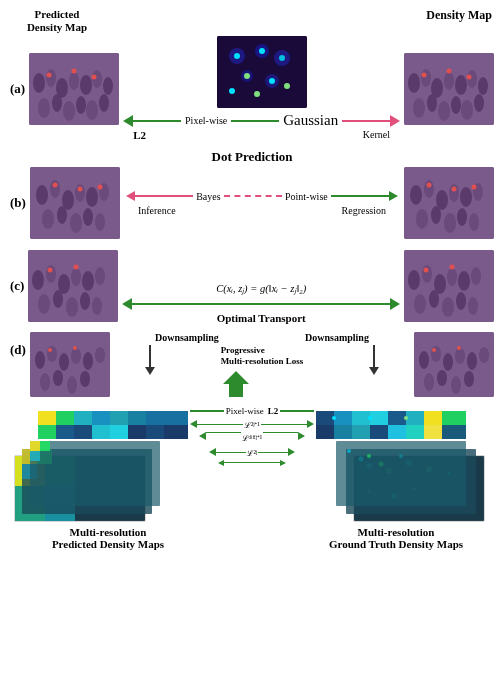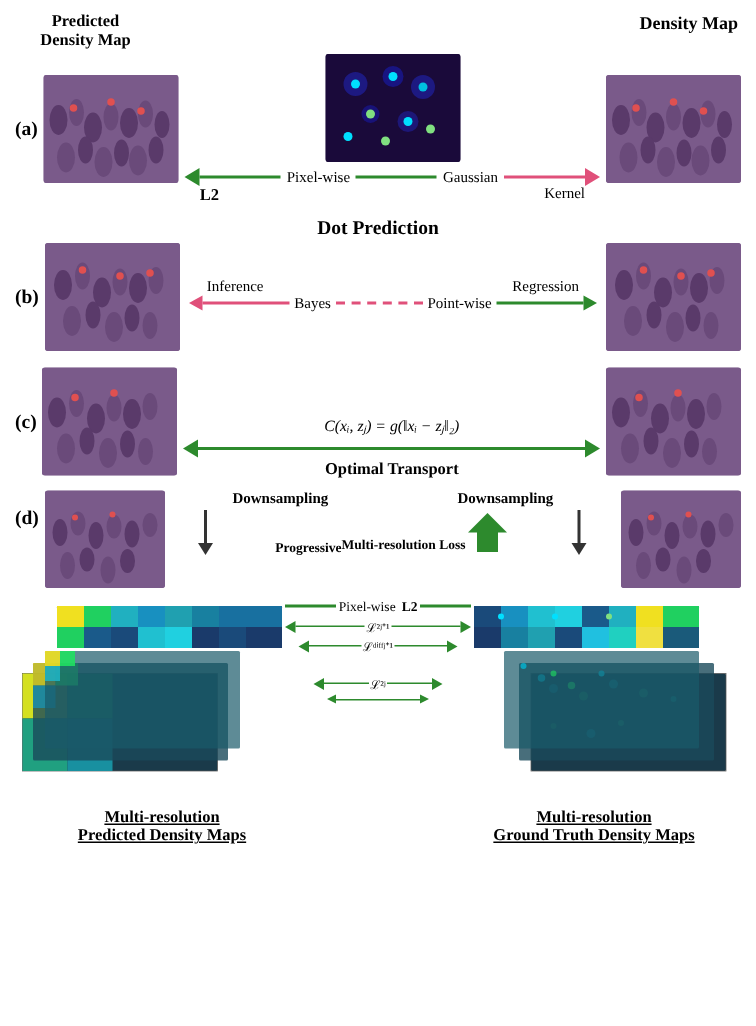--- a/index.html
+++ b/index.html
@@ -131,21 +131,21 @@
       </div>
 
       <div style="width:100%; display:flex; flex-direction:column; align-items:center;">
         <div style="display:flex; align-items:center; width:100%;">
 
           <div style="width:0;height:0;border-top:6px solid transparent;border-bottom:6px solid transparent;border-right:10px solid #2d8a2d;"></div>
           <div style="flex:1;height:2px;background:#2d8a2d;"></div>
           <span style="font-size:10px;padding:0 4px;">Pixel-wise</span>
           <div style="flex:1;height:2px;background:#2d8a2d;"></div>
 
-          <span style="font-size:10px;padding:0 4px;">Gaussian</span>
+          <span style="font-size:15px;padding:0 4px;">Gaussian</span>
           <div style="flex:1;height:2px;background:#e0507a;"></div>
           <div style="width:0;height:0;border-top:6px solid transparent;border-bottom:6px solid transparent;border-left:10px solid #e0507a;"></div>
         </div>
         <div style="display:flex; width:100%; justify-content:space-between; padding: 0 10px;">
           <span style="font-size:11px; font-weight:bold;">L2</span>
           <span style="font-size:10px;">Kernel</span>
         </div>
       </div>
     </div>
 
@@ -191,32 +191,32 @@
           <ellipse cx="58" cy="50" rx="5" ry="9" fill="#5a3a6a"></ellipse>
           <ellipse cx="70" cy="55" rx="5" ry="9" fill="#6a4a7a"></ellipse>
           <circle cx="25" cy="18" r="2.5" fill="#e05050"></circle>
           <circle cx="50" cy="22" r="2.5" fill="#e05050"></circle>
           <circle cx="70" cy="20" r="2.5" fill="#e05050"></circle>
         </svg>
       </div>
 
       <div style="flex:1;display:flex;flex-direction:column;align-items:center;padding:0 6px;">
 
-        <div style="display:flex;width:100%;justify-content:space-between;padding:0 12px;">
-          <span style="font-size:10px;">Inference</span>
-          <span style="font-size:10px;">Regression</span>
-        </div>
         <div style="display:flex;align-items:center;width:100%;margin-bottom:3px;">
           <div style="width:0;height:0;border-top:5px solid transparent;border-bottom:5px solid transparent;border-right:9px solid #e0507a;"></div>
           <div style="flex:1;height:2px;background:#e0507a;"></div>
           <span style="font-size:10px;padding:0 3px;">Bayes</span>
           <div style="flex:1;height:0;border-bottom:2px dashed #e0507a;"></div>
           <span style="font-size:10px;padding:0 3px;">Point-wise</span>
           <div style="flex:1;height:2px;background:#2d8a2d;"></div>
           <div style="width:0;height:0;border-top:5px solid transparent;border-bottom:5px solid transparent;border-left:9px solid #2d8a2d;"></div>
+        </div>
+        <div style="display:flex;width:100%;justify-content:space-between;padding:0 12px;">
+          <span style="font-size:10px;">Inference</span>
+          <span style="font-size:10px;">Regression</span>
         </div>
       </div>
 
       <div class="crowd-img">
         <svg class="crowd-svg" viewBox="0 0 90 72" xmlns="http://www.w3.org/2000/svg">
           <rect width="90" height="72" fill="#7a5a8a"></rect>
           <ellipse cx="12" cy="28" rx="6" ry="10" fill="#5a3a6a"></ellipse>
           <ellipse cx="25" cy="22" rx="5" ry="9" fill="#6a4a7a"></ellipse>
           <ellipse cx="38" cy="33" rx="6" ry="10" fill="#5a3a6a"></ellipse>
           <ellipse cx="50" cy="26" rx="5" ry="9" fill="#6a4a7a"></ellipse>
@@ -314,21 +314,21 @@
           <span>Downsampling</span>
           <span>Downsampling</span>
         </div>
 
         <div style="display:flex;width:100%;justify-content:space-around;align-items:flex-start;">
           <div style="display:flex;flex-direction:column;align-items:center;height:30px;">
             <div style="width:2px;flex:1;background:#333;"></div>
             <div style="width:0;height:0;border-left:5px solid transparent;border-right:5px solid transparent;border-top:8px solid #333;"></div>
           </div>
 
-          <div style="display:flex;flex-direction:row;align-items:flex-end;">
+          <div style="display:flex;flex-direction:column;align-items:flex-start;">
             <div style="font-size:9px;font-weight:bold;text-align:center;line-height:1.2;">Progressive</div>
             <div style="font-size:9px;font-weight:bold;text-align:center;line-height:1.2;margin-bottom:2px;">Multi-resolution Loss</div>
             <svg width="30" height="30" viewBox="0 0 30 30">
               <polygon points="15,2 28,15 22,15 22,28 8,28 8,15 2,15" fill="#2d8a2d"></polygon>
             </svg>
           </div>
           <div style="display:flex;flex-direction:column;align-items:center;height:30px;">
             <div style="width:2px;flex:1;background:#333;"></div>
             <div style="width:0;height:0;border-left:5px solid transparent;border-right:5px solid transparent;border-top:8px solid #333;"></div>
           </div>
@@ -412,21 +412,21 @@
         </div>
 
         <div style="display:flex;align-items:center;width:100%;margin-bottom:2px;">
           <div style="width:0;height:0;border-top:4px solid transparent;border-bottom:4px solid transparent;border-right:7px solid #2d8a2d;"></div>
           <div style="flex:1;height:1px;background:#2d8a2d;"></div>
           <span style="font-size:8px;padding:0 1px;">ℒ²ʲ⁺¹</span>
           <div style="flex:1;height:1px;background:#2d8a2d;"></div>
           <div style="width:0;height:0;border-top:4px solid transparent;border-bottom:4px solid transparent;border-left:7px solid #2d8a2d;"></div>
         </div>
 
-        <div style="display:flex;align-items:center;width:85%;margin-bottom:14px;">
+        <div style="display:flex;align-items:flex-start;width:85%;margin-bottom:4px;">
           <div style="width:0;height:0;border-top:4px solid transparent;border-bottom:4px solid transparent;border-right:7px solid #2d8a2d;"></div>
           <div style="flex:1;height:1px;background:#2d8a2d;"></div>
           <span style="font-size:8px;padding:0 1px;">ℒᵈⁱᶠᶠʲ⁺¹</span>
           <div style="flex:1;height:1px;background:#2d8a2d;"></div>
           <div style="width:0;height:0;border-top:4px solid transparent;border-bottom:4px solid transparent;border-left:7px solid #2d8a2d;"></div>
         </div>
 
         <div style="display:flex;align-items:center;width:70%;margin-bottom:2px;">
           <div style="width:0;height:0;border-top:4px solid transparent;border-bottom:4px solid transparent;border-right:7px solid #2d8a2d;"></div>
           <div style="flex:1;height:1px;background:#2d8a2d;"></div>
@@ -484,21 +484,21 @@
           <rect x="110" y="24" width="18" height="14" fill="#f0e040"></rect>
           <rect x="128" y="24" width="24" height="14" fill="#1a5a7a"></rect>
 
           <circle cx="20" cy="17" r="2" fill="#00e0ff"></circle>
           <circle cx="56" cy="17" r="2" fill="#00e0ff"></circle>
           <circle cx="92" cy="17" r="2" fill="#80e080"></circle>
         </svg>
       </div>
     </div>
 
-    <div style="display:flex;justify-content:space-between;margin-top:20px;padding:0 8px;text-decoration:underline;">
+    <div style="display:flex;justify-content:space-between;margin-top:0;padding:0 8px;">
       <div style="width:180px;text-align:center;">
         <div style="font-size:11px;font-weight:bold;">Multi-resolution</div>
         <div style="font-size:11px;font-weight:bold;">Predicted Density Maps</div>
       </div>
       <div style="width:180px;text-align:center;">
         <div style="font-size:11px;font-weight:bold;">Multi-resolution</div>
         <div style="font-size:11px;font-weight:bold;">Ground Truth Density Maps</div>
       </div>
     </div>
   </div>

